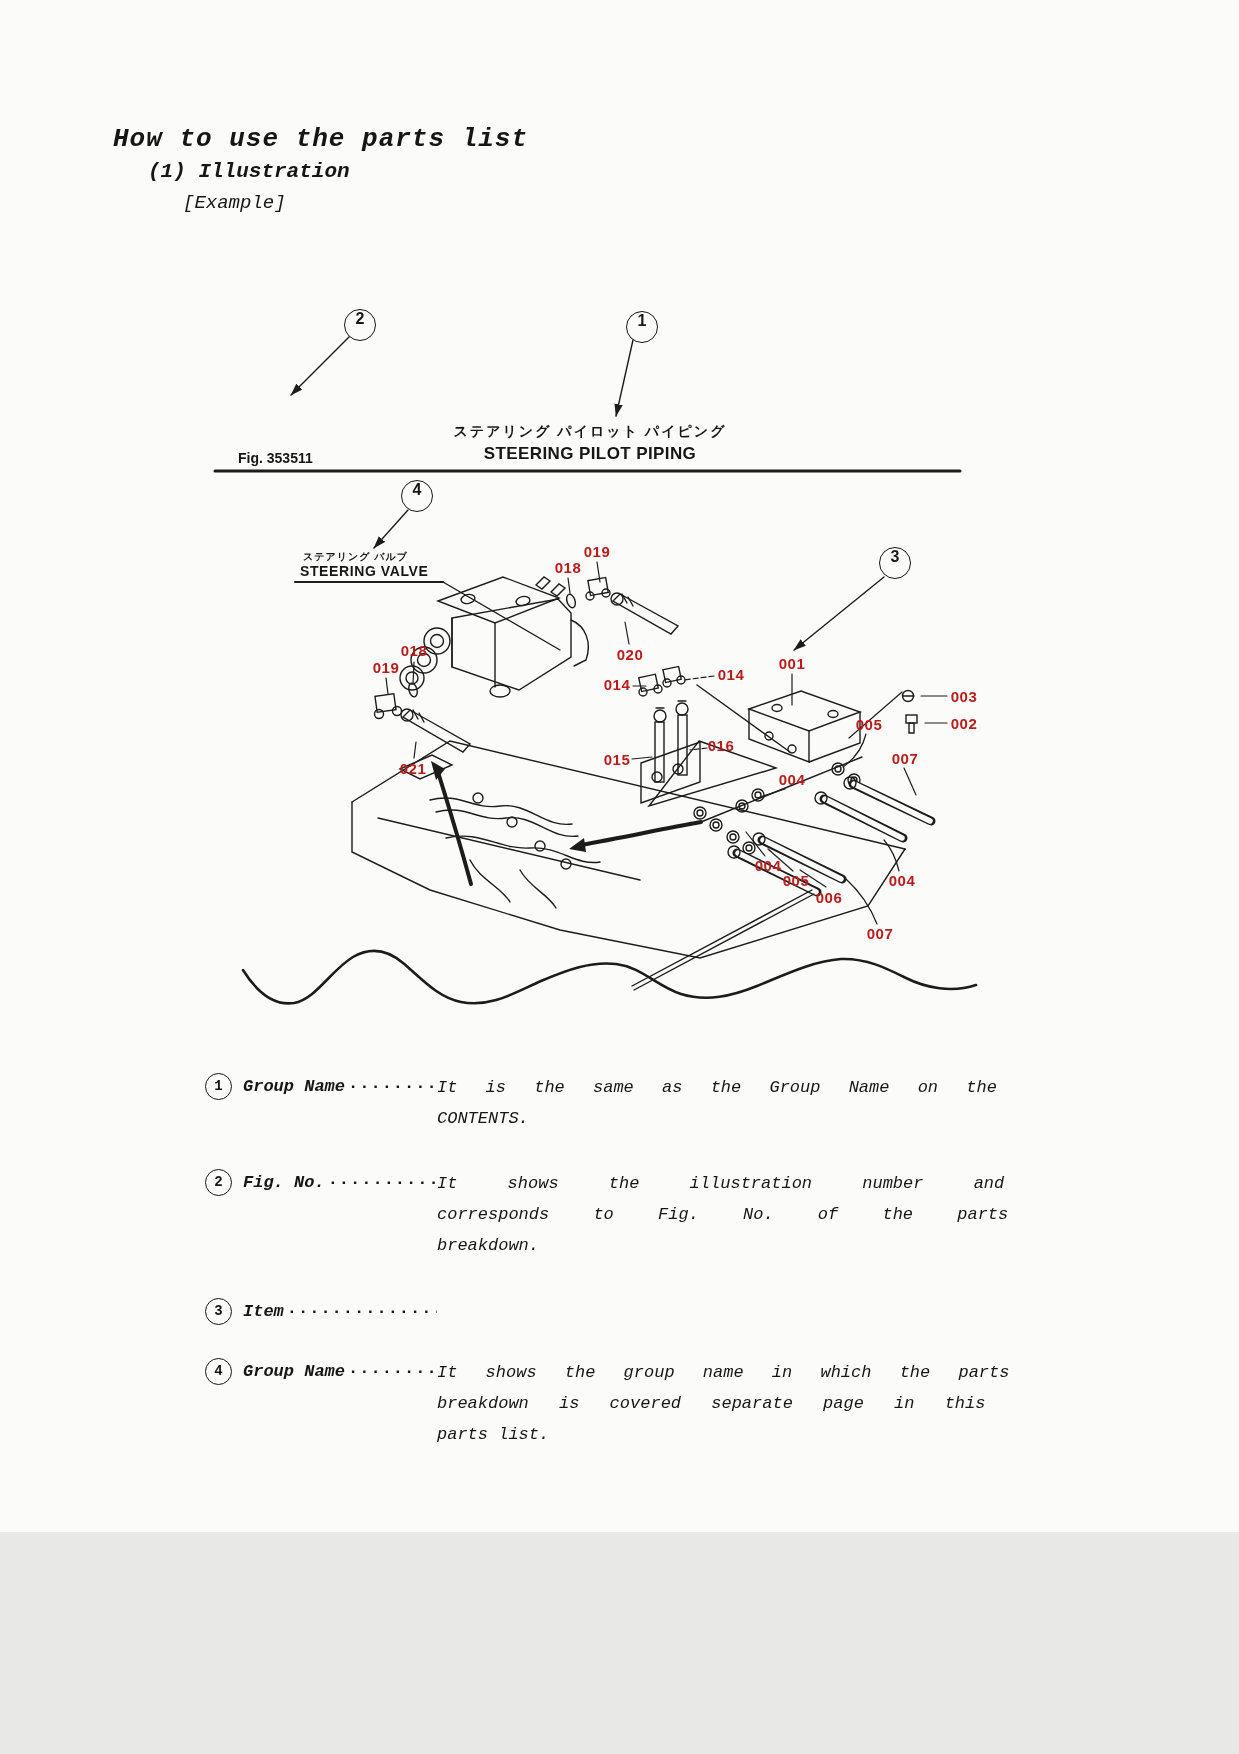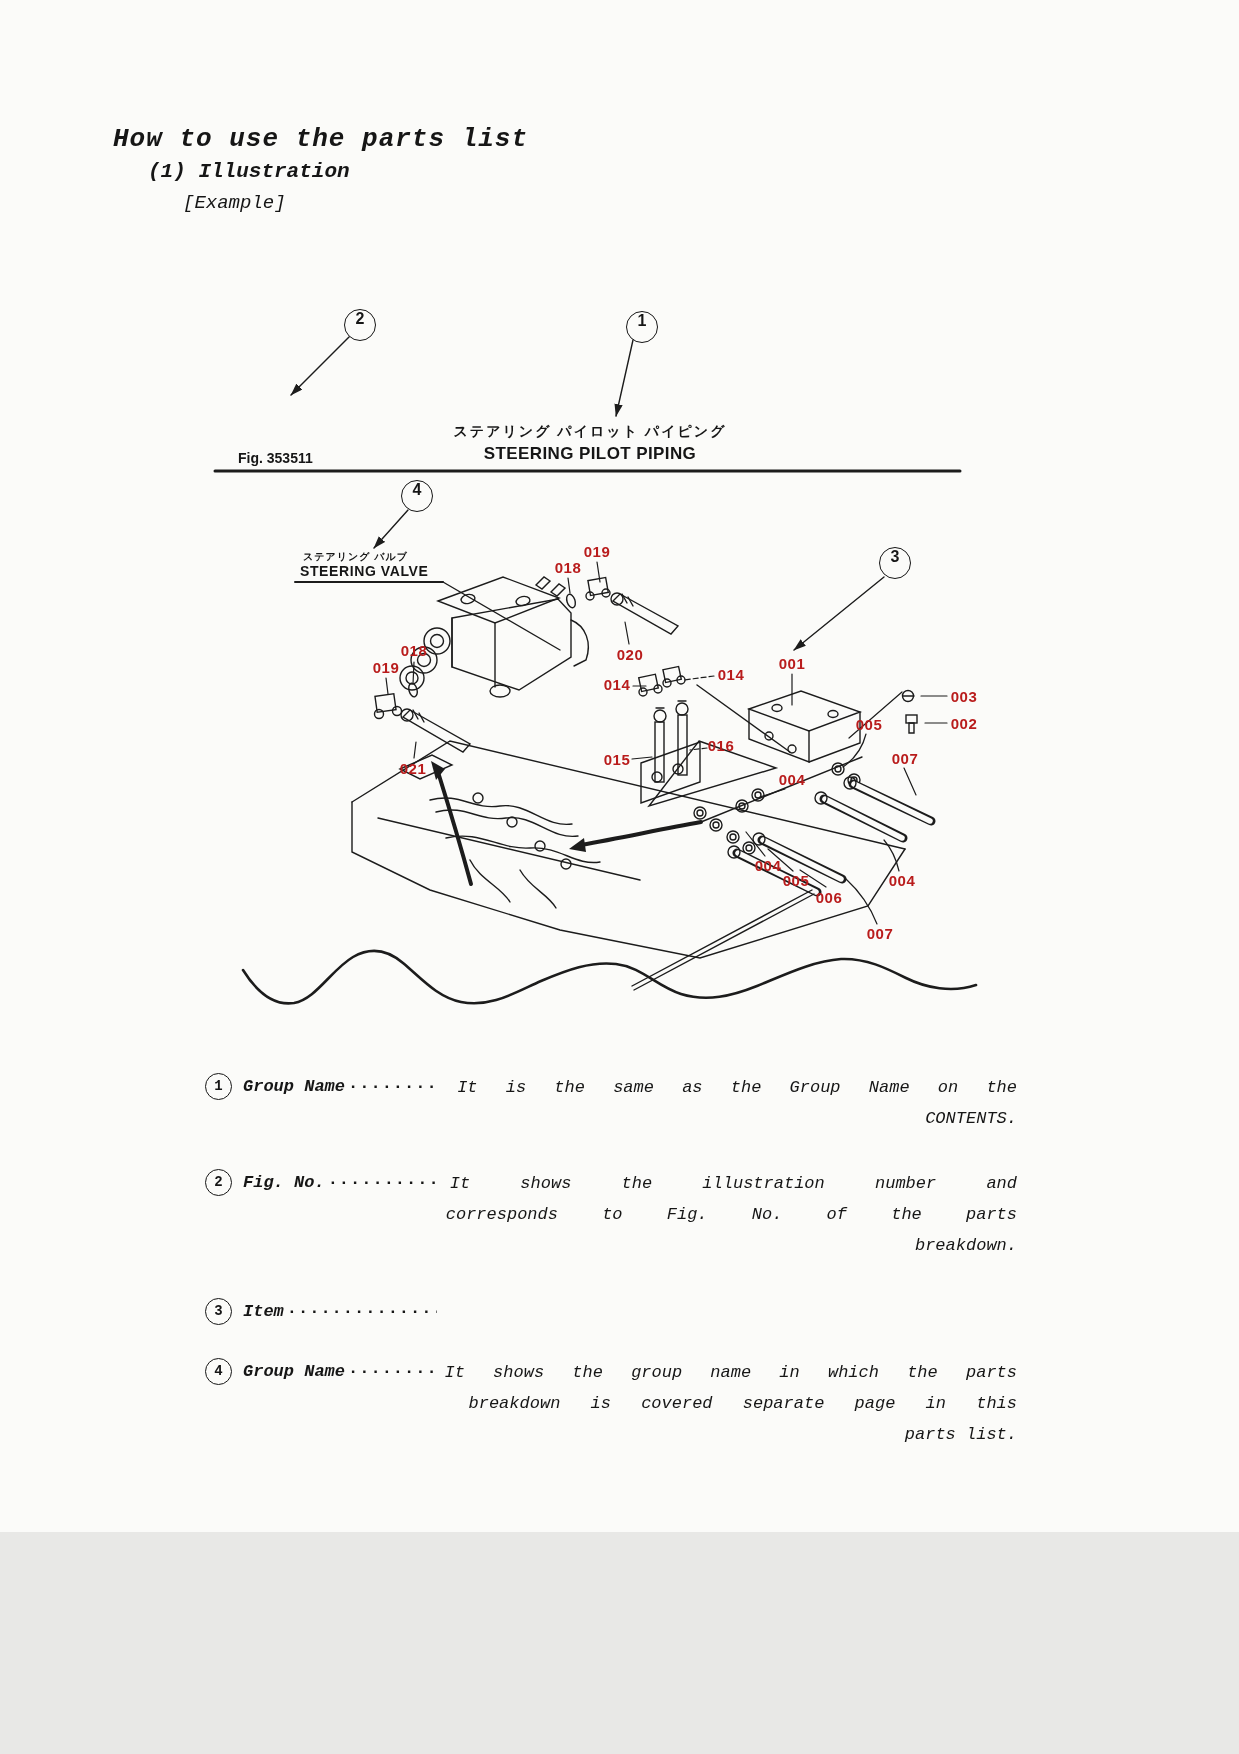--- a/index.html
+++ b/index.html
@@ -74,21 +74,21 @@
   }
   .note-term{
     font-weight:700;font-style:italic;white-space:nowrap;
     margin-left:11px;margin-right:3px;
   }
   .note-dots{
     flex:1;overflow:hidden;white-space:nowrap;
     font-weight:700;letter-spacing:1px;
   }
   .note-def{margin-left:232px;font-style:italic;line-height:31px;}
-  .def-line{white-space:nowrap;text-align:right;}
+  .def-line{white-space:nowrap;}
 </style>
 </head>
 <body>
 
 <div class="page">
 
   <div class="abs doc-title">How to use the parts list</div>
   <div class="abs doc-subtitle">(1) Illustration</div>
   <div class="abs doc-example">[Example]</div>
 

